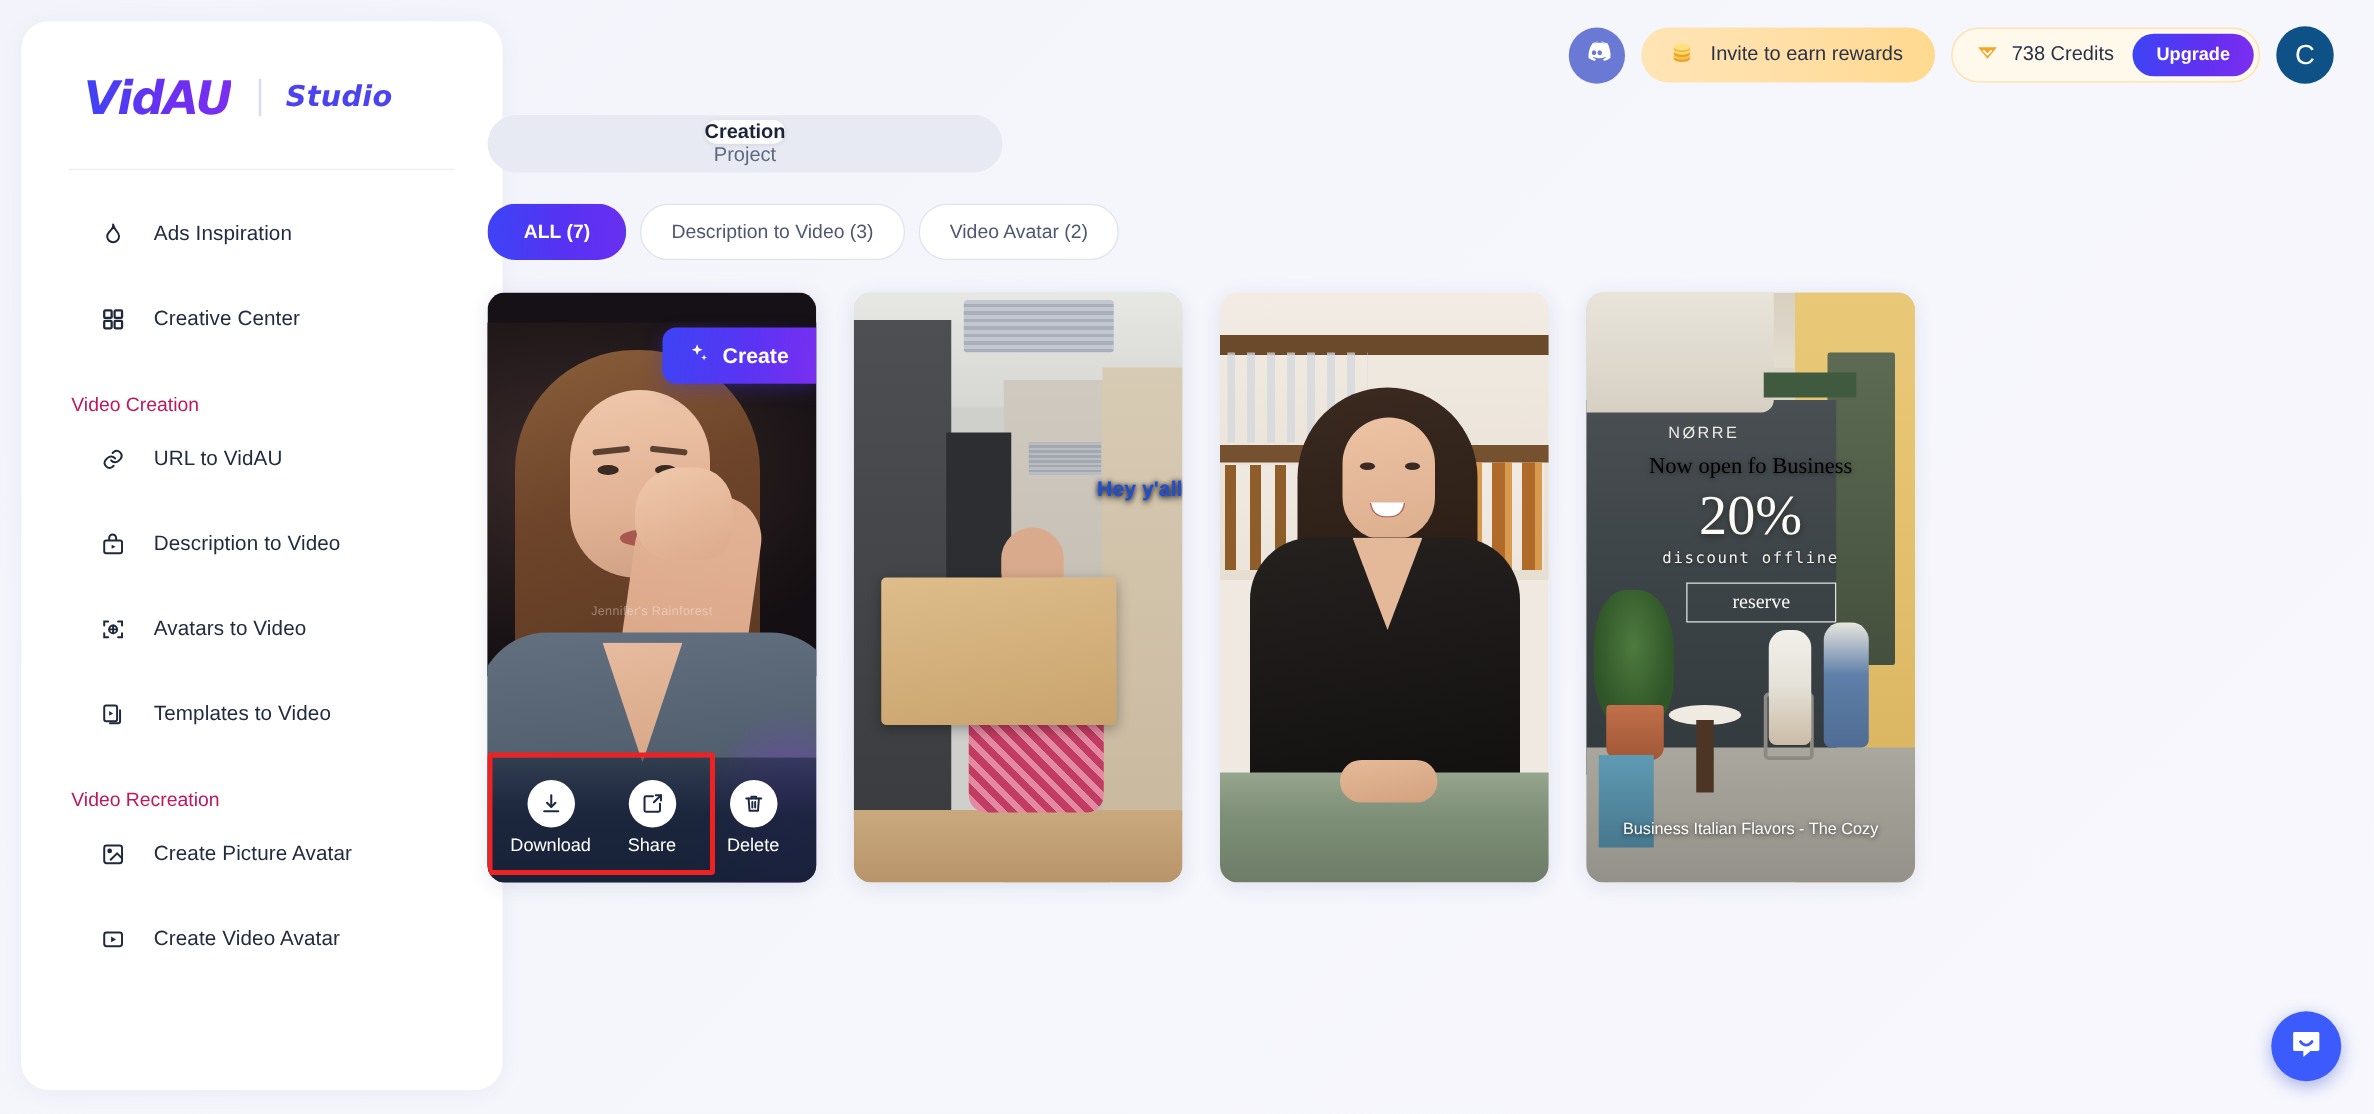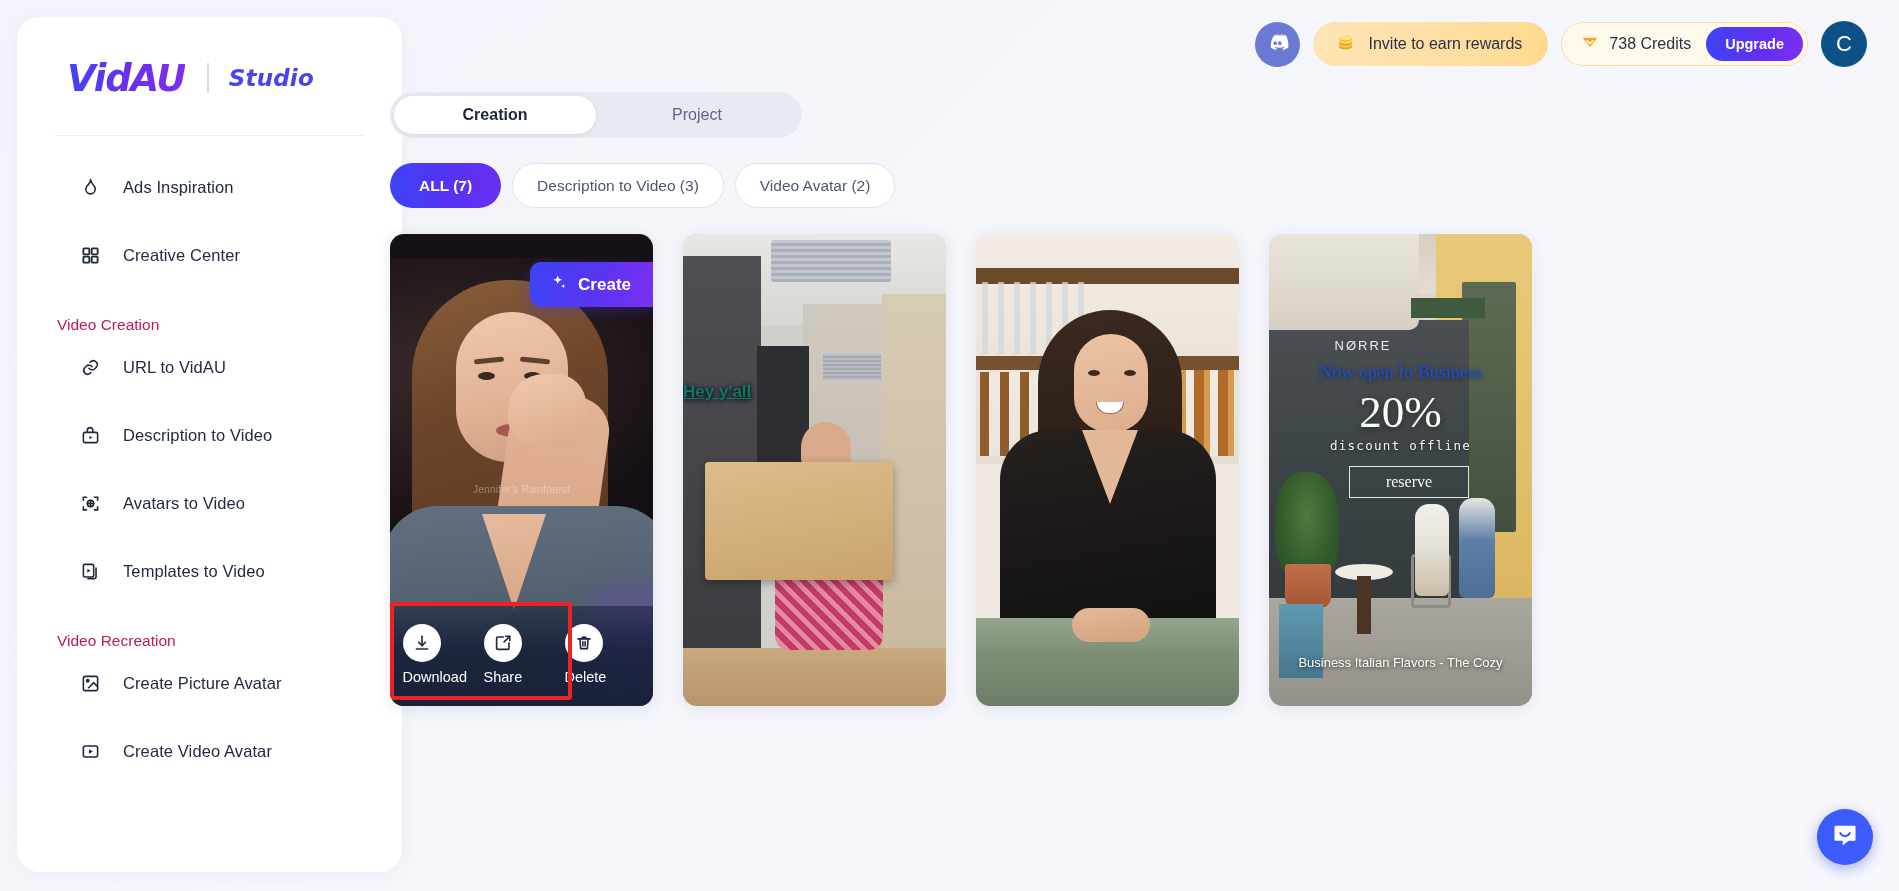--- a/index.html
+++ b/index.html
@@ -118,21 +118,21 @@
     background: #0d5186; color: #fff;
     display: flex; align-items: center; justify-content: center;
     font-size: 22px; cursor: pointer;
   }
 
   
   #main { position: absolute; left: 390px; top: 92px; right: 0; bottom: 0; }
   .tabbar {
     width: 412px; height: 46px;
     background: #e7eaf2; border-radius: 23px;
-    display: flex; align-items: center; padding: 4px;
+    display: flex; align-items: center; padding: 4px; flex-direction: column;
   }
   .tab {
     flex: 1; height: 38px; border-radius: 19px;
     display: flex; align-items: center; justify-content: center;
     font-size: 16px; color: #5e6780; cursor: pointer;
   }
   .tab.active {
     background: #fff; color: #1c2438; font-weight: 700;
     box-shadow: 0 1px 4px rgba(40,50,90,.10);
   }
@@ -219,21 +219,21 @@
     color:#fff; font-size:17px; font-weight:700; cursor:pointer;
     box-shadow: 0 4px 14px rgba(70,50,230,.35);
   }
 
   .action-bar {
     position:absolute; left:0; right:0; bottom:0; height:100px;
     background: linear-gradient(180deg, rgba(24,34,58,.55) 0%, rgba(24,34,58,.93) 45%, rgba(22,32,55,.97) 100%);
     display:flex; align-items:center; justify-content:space-around;
     padding: 8px 10px 12px 10px;
   }
-  .act { display:flex; flex-direction:column; gap:7px; cursor:pointer; width:76px; }
+  .act { display:flex; flex-direction:column; align-items:center; gap:7px; cursor:pointer; width:76px; }
   .act .circ {
     width:38px; height:38px; border-radius:50%; background:#fff;
     display:flex; align-items:center; justify-content:center; color:#1d2a42;
   }
   .act .alabel { font-size:14.5px; color:#fff; }
   .redbox {
     position:absolute; left:0px; bottom:6px;
     width:182px; height:98px;
     border: 4px solid #ee2222; border-radius: 3px;
     pointer-events:none;
@@ -250,24 +250,23 @@
     background: linear-gradient(180deg,#4d4f52,#3a3c3f); }
   .art2 .wallR { position:absolute; right:0; top:60px; width:64px; height:360px;
     background: linear-gradient(180deg,#d8cbb4,#c9b99f); }
   .art2 .door { position:absolute; left:74px; top:112px; width:52px; height:230px;
     background:#2c2e31; }
   .art2 .back { position:absolute; left:120px; top:70px; right:58px; bottom:0;
     background: linear-gradient(180deg,#cfc9c0,#bdb4a7); }
   .art2 .vent2 { position:absolute; left:140px; top:120px; width:58px; height:26px;
     background: repeating-linear-gradient(180deg,#b9bcc2 0 2px,#a3a7ae 2px 4px); }
   .art2 .cap {
-    position:absolute; left:0; right:0; top:148px; text-align:left;
-    font-size:17px; font-weight:700; color:#0f766e;
+    position:absolute; left:0; right:0; top:148px; text-align:right;
+    font-size:17px; font-weight:700; color:#1d4ed8;
     text-shadow: 0 0 4px rgba(0,0,0,.85), 0 2px 5px rgba(0,0,0,.6);
-    text-decoration: underline;
   }
   .art2 .head { position:absolute; left:118px; top:188px; width:50px; height:58px;
     background:#d9ab8c; border-radius:25px 25px 22px 22px; }
   .art2 .hairw { position:absolute; left:110px; top:178px; width:66px; height:122px;
     background: linear-gradient(170deg,#3b2a22,#241912); border-radius:34px 34px 16px 16px; z-index:-1; }
   .art2 .torso { position:absolute; left:96px; top:242px; width:96px; height:160px;
     background: linear-gradient(170deg,#d9a183 0%,#cf9578 100%); border-radius:20px; }
   .art2 .dress { position:absolute; left:92px; top:286px; width:108px; height:130px;
     background: repeating-linear-gradient(45deg,#c23b62 0 6px,#e38aa2 6px 11px); border-radius:14px; }
   .art2 .box { position:absolute; left:22px; top:228px; width:188px; height:118px;
@@ -333,21 +332,21 @@
     background: linear-gradient(180deg,#aaa79e,#94918a); }
   .art4 .p1 { position:absolute; left:146px; top:270px; width:34px; height:92px;
     background: linear-gradient(180deg,#f2f0ea 0%,#e4e1d8 48%,#cbbba6 100%); border-radius:14px 14px 6px 6px; }
   .art4 .p2 { position:absolute; left:190px; top:264px; width:36px; height:100px;
     background: linear-gradient(180deg,#e8e6df 0%,#5f7fa8 42%,#4f6d94 100%); border-radius:14px 14px 6px 6px; }
   .art4 .chair1 { position:absolute; left:142px; top:320px; width:40px; height:54px;
     border:3px solid #8d8a83; border-radius:4px; }
   .art4 .noerre { position:absolute; left:14px; top:104px; width:160px; text-align:center;
     font-size:13px; letter-spacing:2px; color:#efece6; font-family:"Liberation Sans",sans-serif; }
   .art4 .t-now { position:absolute; left:0; right:0; top:128px; text-align:center;
-    font-size:18px; color:#1d4ed8; font-family:"Liberation Serif", serif;
+    font-size:18px; color:#000000; font-family:"Liberation Serif", serif;
     text-shadow: 0 1px 4px rgba(0,0,0,.5); }
   .art4 .t-pct { position:absolute; left:0; right:0; top:152px; text-align:center;
     font-size:45px; color:#fdfbf6; font-family:"Liberation Serif", serif;
     text-shadow: 0 2px 6px rgba(0,0,0,.45); }
   .art4 .t-disc { position:absolute; left:0; right:0; top:204px; text-align:center;
     font-size:12.5px; letter-spacing:1.3px; color:#f6f3ec;
     font-family:"DejaVu Sans Mono", monospace; text-shadow:0 1px 3px rgba(0,0,0,.5); }
   .art4 .t-res {
     position:absolute; left:80px; top:232px; width:120px; height:32px;
     border:1.6px solid rgba(255,255,255,.85);

